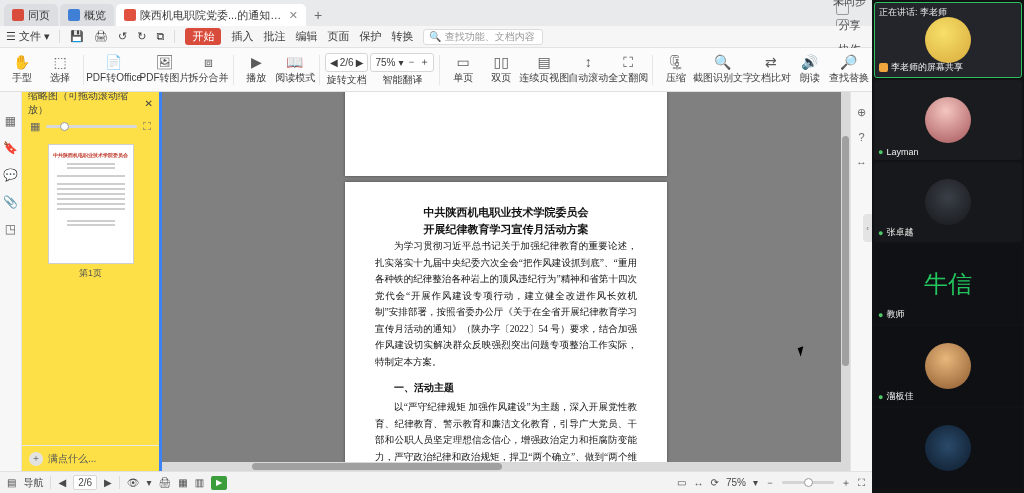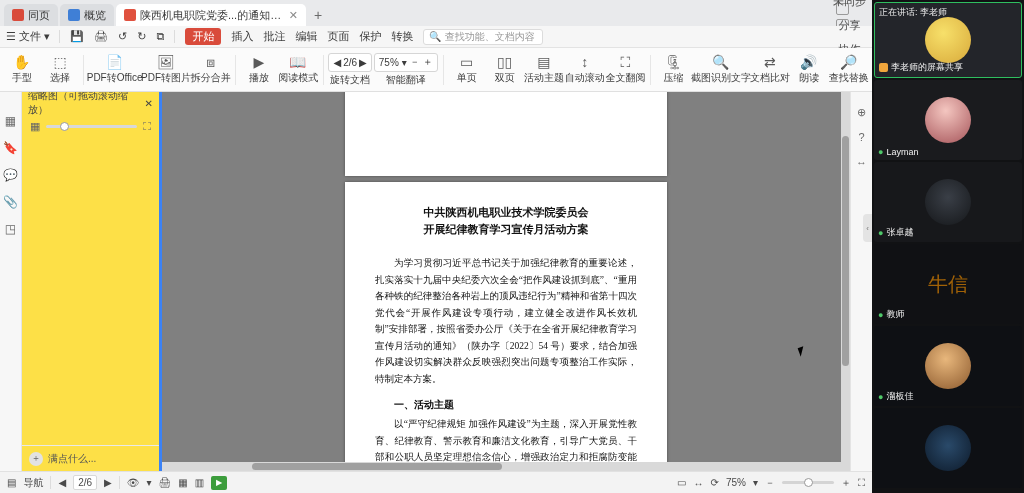--- a/index.html
+++ b/index.html
@@ -293,21 +293,21 @@
   .av.t2 { background: radial-gradient(circle at 45% 30%, #f4c6c0, #a6555a); }
   .av.t3 { background: radial-gradient(circle at 50% 40%, #3a3f47, #15171a); }
   .av.t5 { background: radial-gradient(circle at 45% 35%, #e8b77c, #8c5a2e); }
   .av.t6 { background: radial-gradient(circle at 50% 45%, #2a4a6a, #0d1a2a); }
   .tile.b1 { background: #1a1b1e; }
   .tile.b2 { background: #17181b; }
   .tile.b3 { background: #101114; }
   .tile.b4 { background: #0e1014; }
   .cn4 {
     position: absolute; left: 50%; top: 50%; transform: translate(-50%,-50%);
-    color: #a16207; font-size: 20px; font-family: "Liberation Serif", serif;
+    color: #22c55e; font-size: 24px; font-family: "Liberation Serif", serif;
   }
   .tile .green-dot { color: #4fc96a; font-size: 9px; }
 </style>
 </head>
 <body>
 
 <div id="app">
 
   <div class="wps">
 
@@ -425,21 +425,21 @@
       <div class="rb">
         <span class="g">▭</span>
         <span class="t">单页</span>
       </div>
       <div class="rb">
         <span class="g">▯▯</span>
         <span class="t">双页</span>
       </div>
       <div class="rb wide">
         <span class="g">▤</span>
-        <span class="t">活动主题</span>
+        <span class="t">连续页视图</span>
       </div>
       <div class="rb wide">
         <span class="g">↕</span>
         <span class="t">自动滚动</span>
       </div>
       <div class="rb wide">
         <span class="g">⛶</span>
         <span class="t">全文翻阅</span>
       </div>
       <div class="rgroup-sep"></div>
@@ -481,37 +481,54 @@
           <span>✕</span>
         </div>
         <div class="tp-tools">
           <span>▦</span>
           <span class="slider">
             <span class="knob"></span>
           </span>
           <span>⛶</span>
         </div>
         <div class="thumbs">
+          <div class="thumb-wrap">
+            <div class="thumb">
+              <div class="title-red">中共陕西机电职业技术学院委员会</div>
+              <div class="tline center"></div>
+              <div class="tline center"></div>
+              <div class="tline" style="margin:6px 8px"></div>
+              <div class="tline" style="margin:3px 8px"></div>
+              <div class="tline" style="margin:3px 8px"></div>
+              <div class="tline" style="margin:3px 8px"></div>
+              <div class="tline" style="margin:3px 8px"></div>
+              <div class="tline" style="margin:3px 8px"></div>
+              <div class="tline" style="margin:3px 8px"></div>
+              <div class="tline center" style="margin-top:10px"></div>
+              <div class="tline center"></div>
+            </div>
+            <div class="thumb-lbl">第1页</div>
+          </div>
         </div>
         <div class="tp-foot">
           <span class="circ-btn">＋</span>
           <span>满点什么...</span>
         </div>
       </div>
 
       <div class="viewer">
         <div class="page p1">
           
         </div>
 
         <div class="page p2">
           <div class="pgtext" style="padding-top:22px">
             <div class="ctitle">中共陕西机电职业技术学院委员会</div>
             <div class="ctitle">开展纪律教育学习宣传月活动方案</div>
-            <p class="body-p" style="margin-top:17px">为学习贯彻习近平总书记关于加强纪律教育的重要论述，扎实落实十九届中央纪委六次全会“把作风建设抓到底”、“重用各种铁的纪律整治各种岩上的顶风违纪行为”精神和省第十四次党代会“开展作风建设专项行动，建立健全改进作风长效机制”安排部署，按照省委办公厅《关于在全省开展纪律教育学习宣传月活动的通知》（陕办字〔2022〕54 号）要求，结合加强作风建设切实解决群众反映强烈突出问题专项整治工作实际，特制定本方案。</p>
+            <p class="body-p" style="">为学习贯彻习近平总书记关于加强纪律教育的重要论述，扎实落实十九届中央纪委六次全会“把作风建设抓到底”、“重用各种铁的纪律整治各种岩上的顶风违纪行为”精神和省第十四次党代会“开展作风建设专项行动，建立健全改进作风长效机制”安排部署，按照省委办公厅《关于在全省开展纪律教育学习宣传月活动的通知》（陕办字〔2022〕54 号）要求，结合加强作风建设切实解决群众反映强烈突出问题专项整治工作实际，特制定本方案。</p>
             <div class="sec-h">一、活动主题</div>
             <p class="body-p">以“严守纪律规矩 加强作风建设”为主题，深入开展党性教育、纪律教育、警示教育和廉洁文化教育，引导广大党员、干部和公职人员坚定理想信念信心，增强政治定力和拒腐防变能力，严守政治纪律和政治规矩，捍卫“两个确立”、做到“两个维护”，树立和践行正确政绩观，让“墩快严实相继相继相继”作风落实在岗位</p>
           </div>
         </div>
 
         <div class="cursor-arrow"></div>
 
         <div class="vsb">
           <div class="th"></div>
         </div>

